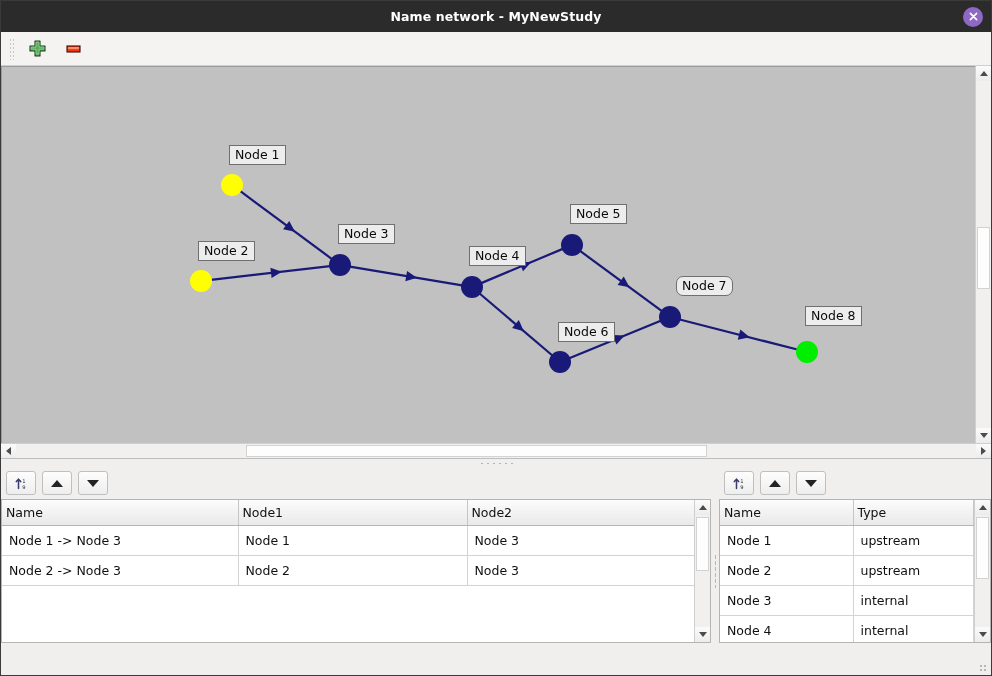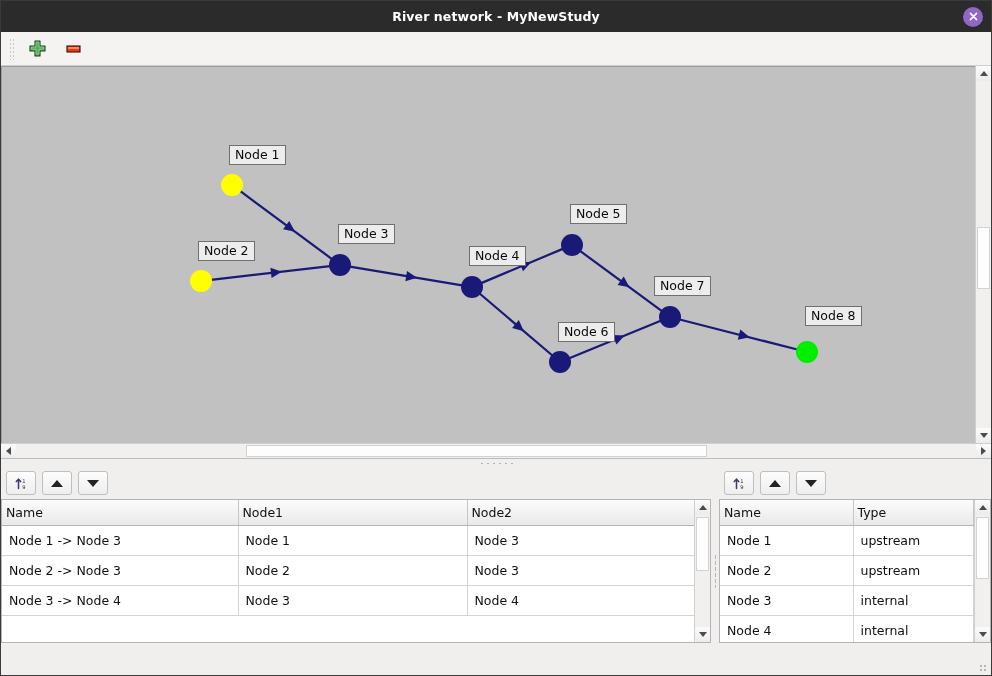--- a/index.html
+++ b/index.html
@@ -245,21 +245,21 @@
     background: #f0efee;
     position: relative;
   }
 </style>
 </head>
 <body>
 
 <div id="app">
 
   <div id="titlebar">
-    <span class="title-text">River network - MyNewStudy</span>
+    <span class="title-text">Name network - MyNewStudy</span>
     <div id="close-btn">
       <svg width="11" height="11" viewBox="0 0 11 11">
         <path d="M2.4 2.4 L8.6 8.6 M8.6 2.4 L2.4 8.6" stroke="#ffffff" stroke-width="1.6" stroke-linecap="round"></path>
       </svg>
     </div>
   </div>
 
   <div id="toolbar">
     <div class="tb-grip"></div>
     <div class="tb-btn">
@@ -305,21 +305,21 @@
             <circle cx="668" cy="250" r="11" fill="#191978"></circle>
             <circle cx="805" cy="285" r="11" fill="#00ee00"></circle>
           </svg>
         <div id="graph-labels">
             <div class="node-label" style="left: 227px; top: 78px;">Node 1</div>
             <div class="node-label" style="left: 196px; top: 174px;">Node 2</div>
             <div class="node-label" style="left: 336px; top: 157px;">Node 3</div>
             <div class="node-label" style="left: 467px; top: 179px;">Node 4</div>
             <div class="node-label" style="left: 568px; top: 137px;">Node 5</div>
             <div class="node-label" style="left: 556px; top: 255px;">Node 6</div>
-            <div class="node-label" style="left: 652px; top: 209px;">Node 7</div>
+            <div class="node-label" style="left: 674px; top: 209px; border-radius: 7px;">Node 7</div>
             <div class="node-label" style="left: 803px; top: 239px;">Node 8</div>
           </div>
       </div>
       <div class="vsb">
         <div class="sb-arrow">
           <div class="arrow-tri" style="border-left:4px solid transparent;border-right:4px solid transparent;border-bottom:5px solid #4b4b4b;"></div>
         </div>
         <div class="sb-track">
           <div class="sb-thumb" style="top:42%;height:18%;"></div>
         </div>
@@ -382,25 +382,20 @@
                 <tr>
                   <td>Node 1 -&gt; Node 3</td>
                   <td>Node 1</td>
                   <td>Node 3</td>
                 </tr>
                 <tr>
                   <td>Node 2 -&gt; Node 3</td>
                   <td>Node 2</td>
                   <td>Node 3</td>
                 </tr>
-                <tr>
-                  <td>Node 3 -&gt; Node 4</td>
-                  <td>Node 3</td>
-                  <td>Node 4</td>
-                </tr>
               </tbody>
           </table>
         </div>
         <div class="vsb" style="border-left:1px solid #cfcfcf;">
           <div class="sb-arrow">
             <div class="arrow-tri" style="border-left:4px solid transparent;border-right:4px solid transparent;border-bottom:5px solid #4b4b4b;"></div>
           </div>
           <div class="sb-track">
             <div class="sb-thumb" style="top:2%;height:48%;"></div>
           </div>

